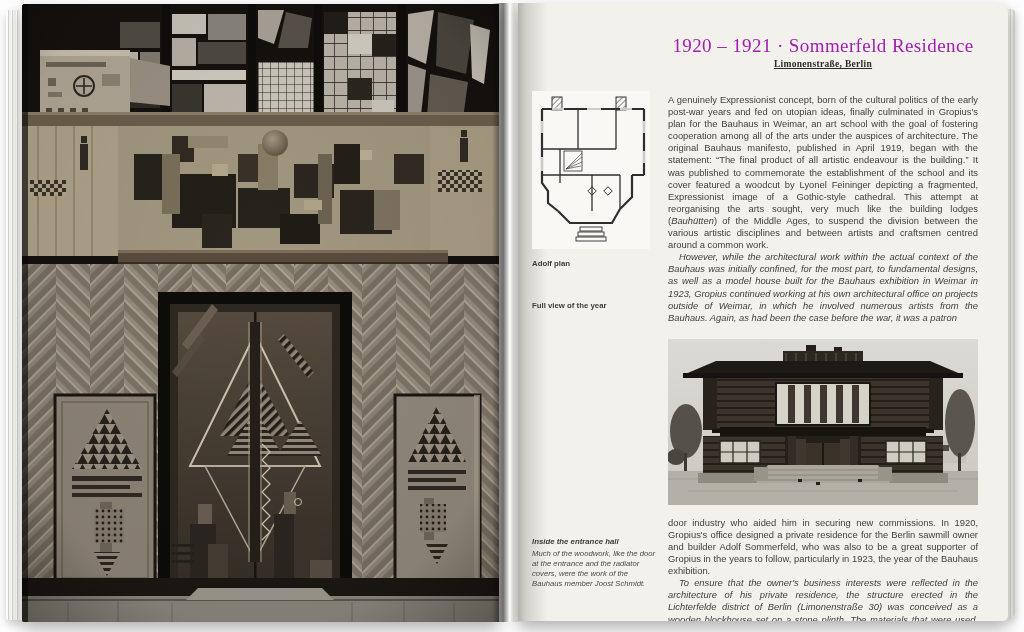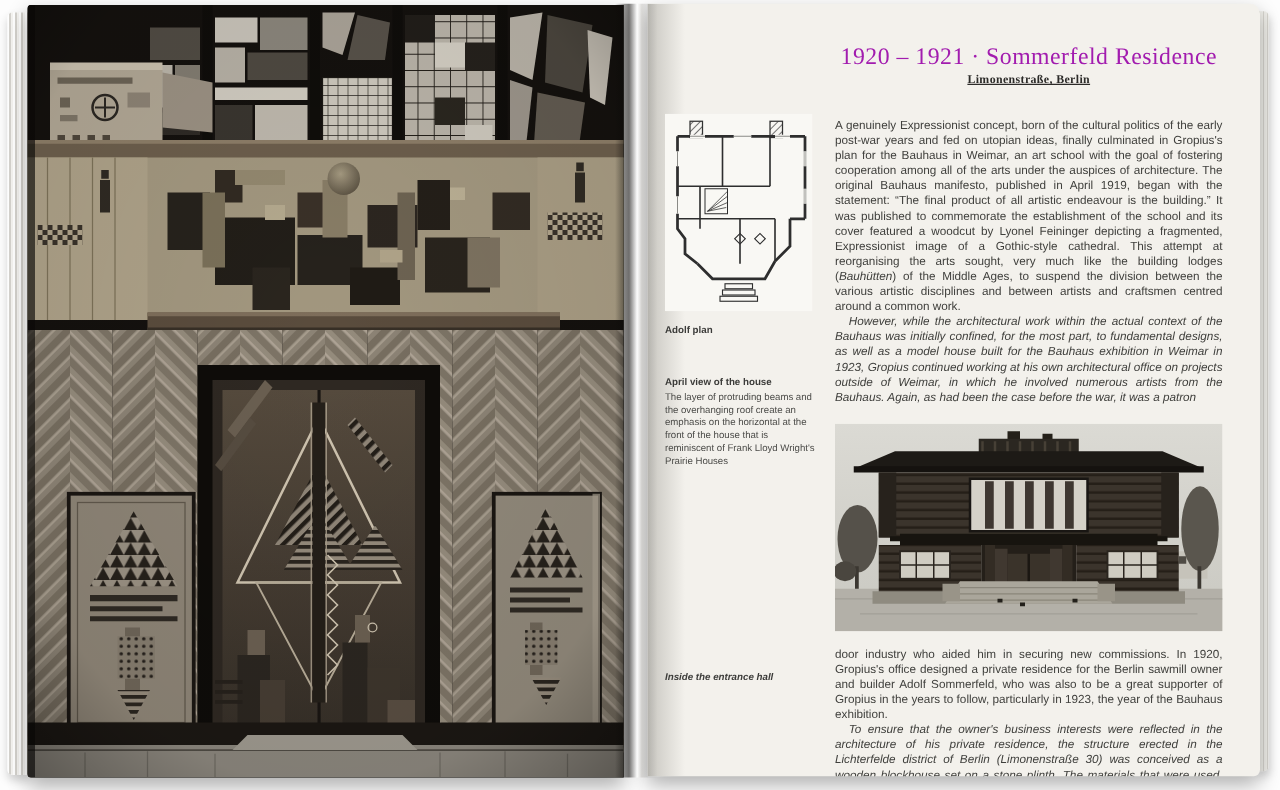--- a/index.html
+++ b/index.html
@@ -309,26 +309,26 @@
       <rect x="48" y="136" width="22" height="4" fill="none" stroke="#2e2e2e" stroke-width="0.9"></rect>
       <rect x="46" y="141" width="26" height="4" fill="none" stroke="#2e2e2e" stroke-width="0.9"></rect>
       <rect x="44" y="146" width="30" height="4" fill="none" stroke="#2e2e2e" stroke-width="0.9"></rect>
       <path d="M20 18 h12 M55 18 h14 M88 18 h12 M112 30 v12 M112 60 v12 M10 30 v12 M10 66 v14" stroke="#f9f8f4" stroke-width="2.6"></path>
       <path d="M20 18 h12 M55 18 h14 M88 18 h12 M112 30 v12 M112 60 v12 M10 30 v12 M10 66 v14" stroke="#8a8a86" stroke-width="0.8"></path>
     </svg>
 
     <div class="sidecol-item cap-head fp-cap" style="position:absolute;">Adolf plan</div>
 
     <div class="sidecol-item cap1" style="position:absolute;">
-      <div class="cap-head">April view of the house</div>
-      <div class="cap-text">The layer of protruding beams and the overhanging roof create an emphasis on the horizontal at the front of the house that is reminiscent of Frank Lloyd Wright's Prairie Houses</div>
+      <div class="cap-head">Full view of the year</div>
     </div>
 
     <div class="sidecol-item cap2" style="position:absolute;">
       <div class="cap-head">Inside the entrance hall</div>
+      <div class="cap-text">Much of the woodwork, like the door at the entrance and the radiator covers, were the work of the Bauhaus member Joost Schmidt.</div>
     </div>
 
     <div class="maincol">
       <h1 class="title">1920 – 1921 · Sommerfeld Residence</h1>
       <h2 class="subtitle">Limonenstraße, Berlin</h2>
 
       <div class="bodytext">
         <p><span>A genuinely Expressionist concept, born of the cultural politics of the early post-war years and fed on utopian ideas, finally culminated in Gropius's plan for the Bauhaus in Weimar, an art school with the goal of fostering cooperation among all of the arts under the auspices of architecture. The original Bauhaus manifesto, published in April 1919, began with the statement: “The final product of all artistic endeavour is the building.” It was published to commemorate the establishment of the school and its cover featured a woodcut by Lyonel Feininger depicting a fragmented, Expressionist image of a Gothic-style cathedral. This attempt at reorganising the arts sought, very much like the building lodges (</span><i>Bauhütten</i><span>) of the Middle Ages, to suspend the division between the various artistic disciplines and between artists and craftsmen centred around a common work.</span></p>
         <p class="ind">However, while the architectural work within the actual context of the Bauhaus was initially confined, for the most part, to fundamental designs, as well as a model house built for the Bauhaus exhibition in Weimar in 1923, Gropius continued working at his own architectural office on projects outside of Weimar, in which he involved numerous artists from the Bauhaus. Again, as had been the case before the war, it was a patron</p>
 

